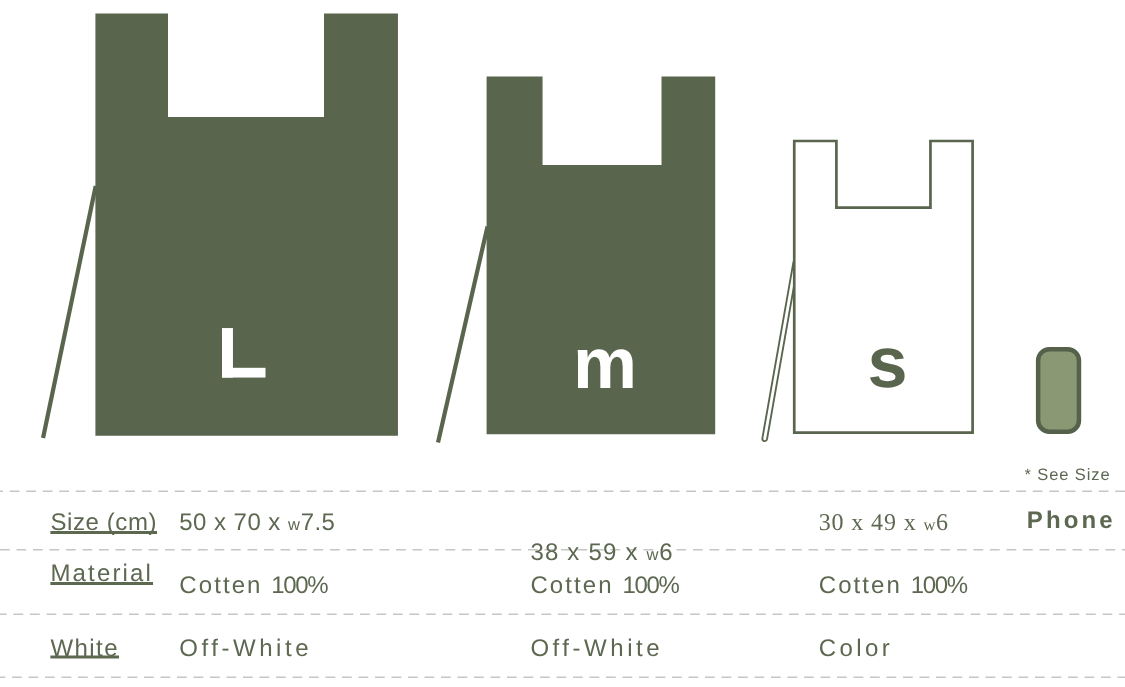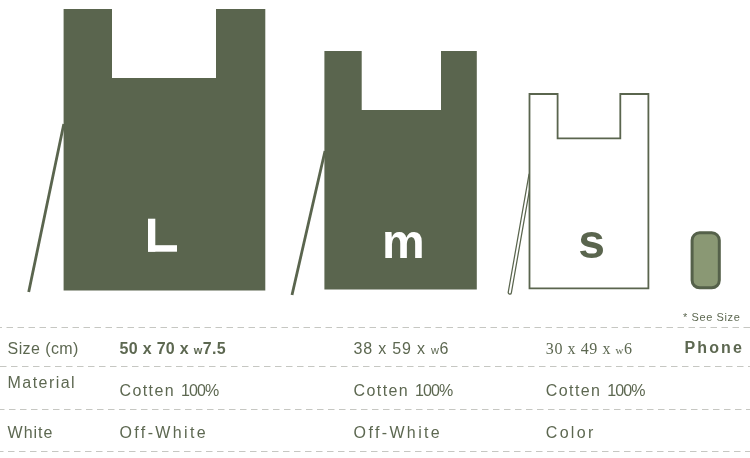--- a/index.html
+++ b/index.html
@@ -1,19 +1,19 @@
 <!DOCTYPE html>
 <html><head>
 <meta charset="utf-8">
 <style>
   html,body{margin:0;padding:0;}
   body{width:750px;height:458px;background:#ffffff;position:relative;overflow:hidden;
        font-family:"Liberation Sans", sans-serif;}
   .txt{position:absolute;transform:translateZ(0);color:#5d6851;font-size:16px;white-space:nowrap;line-height:18px;}
-  .lbl{text-underline-offset:1.4px;text-decoration-thickness:1.5px;-webkit-text-decoration-skip-ink:none;text-decoration-skip-ink:none;}
+  .lbl{text-decoration:underline;text-underline-offset:1.4px;text-decoration-thickness:1.5px;-webkit-text-decoration-skip-ink:none;text-decoration-skip-ink:none;margin-left:26px;}
   .small-w{font-size:11px;letter-spacing:0.5px;}
   .see{position:absolute;transform:translateZ(0);color:#5d6851;font-size:11px;letter-spacing:0.6px;white-space:nowrap;}
 </style>
 </head>
 <body>
 <svg width="750" height="458" viewBox="0 0 750 458" style="position:absolute;left:0;top:0;transform:translateZ(0);">
 
   <path d="M63.6,9 L112,9 L112,78 L216,78 L216,9 L265.3,9 L265.3,290.5 L63.6,290.5 Z" fill="#5a654e"></path>
   <line x1="63.8" y1="124" x2="28.7" y2="292" stroke="#5a654e" stroke-width="2.8"></line>
 
@@ -33,22 +33,22 @@
   <text x="382" y="258.4" font-family="Liberation Sans, sans-serif" font-size="48" font-weight="bold" fill="#ffffff">m</text>
   <text x="578.3" y="257.8" font-family="Liberation Sans, sans-serif" font-size="48" font-weight="bold" fill="#5a654e">s</text>
 
   <line x1="0" y1="327.5" x2="750" y2="327.5" stroke="#c6c7c2" stroke-width="1" stroke-dasharray="6.5 4.5" stroke-dashoffset="4.5"></line>
   <line x1="0" y1="366.5" x2="750" y2="366.5" stroke="#c6c7c2" stroke-width="1" stroke-dasharray="6.5 4.5"></line>
   <line x1="0" y1="409.5" x2="750" y2="409.5" stroke="#c6c7c2" stroke-width="1" stroke-dasharray="6.5 4.5" stroke-dashoffset="2"></line>
   <line x1="0" y1="451.5" x2="750" y2="451.5" stroke="#c6c7c2" stroke-width="1" stroke-dasharray="6.5 4.5" stroke-dashoffset="3"></line>
 </svg>
 
 <div class="txt lbl" style="left:7.6px;top:340px;letter-spacing:0.4px;">Size (cm)</div>
-<div class="txt" style="left:119.5px;top:340px;letter-spacing:0.31px;font-weight:bold;">50 x 70 x <span class="small-w">w</span>7.5</div>
-<div class="txt" style="left:353.6px;top:340px;letter-spacing:0.8px;">38 x 59 x <span class="small-w">w</span>6</div>
+<div class="txt" style="left:119.5px;top:340px;letter-spacing:0.31px;">50 x 70 x <span class="small-w">w</span>7.5</div>
+<div class="txt" style="left:353.6px;top:360px;letter-spacing:0.8px;">38 x 59 x <span class="small-w">w</span>6</div>
 <div class="txt" style="left:545.8px;top:340px;letter-spacing:0.58px;font-family:Liberation Serif, serif;">30 x 49 x <span class="small-w">w</span>6</div>
 <div class="txt" style="left:684.5px;top:339px;letter-spacing:2.1px;font-weight:bold;">Phone</div>
 
 <div class="txt lbl" style="left:7.6px;top:374px;letter-spacing:1.44px;">Material</div>
 <div class="txt" style="left:119.5px;top:381.5px;letter-spacing:1.4px;">Cotten <span style="letter-spacing:-0.9px;">100%</span></div>
 <div class="txt" style="left:353.6px;top:381.5px;letter-spacing:1.4px;">Cotten <span style="letter-spacing:-0.9px;">100%</span></div>
 <div class="txt" style="left:545.8px;top:381.5px;letter-spacing:1.4px;">Cotten <span style="letter-spacing:-0.9px;">100%</span></div>
 
 <div class="txt lbl" style="left:7.6px;top:424px;letter-spacing:0.97px;text-underline-offset:0.4px;">White</div>
 <div class="txt" style="left:119.5px;top:424px;letter-spacing:2.36px;">Off-White</div>

